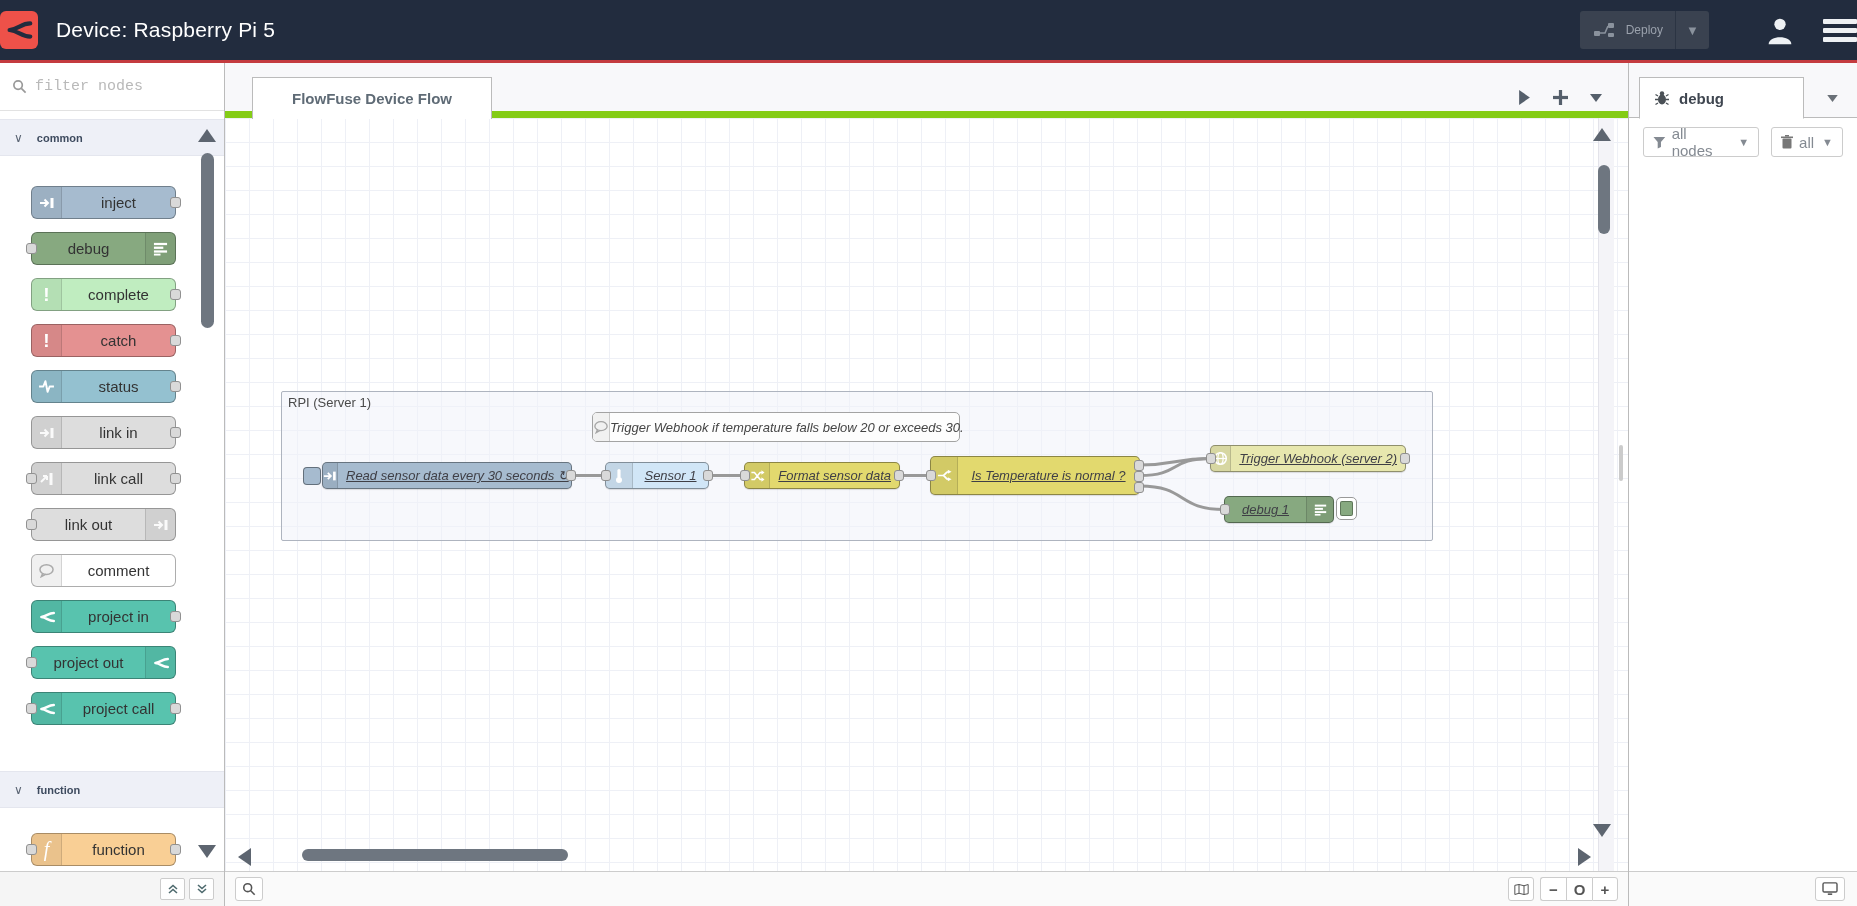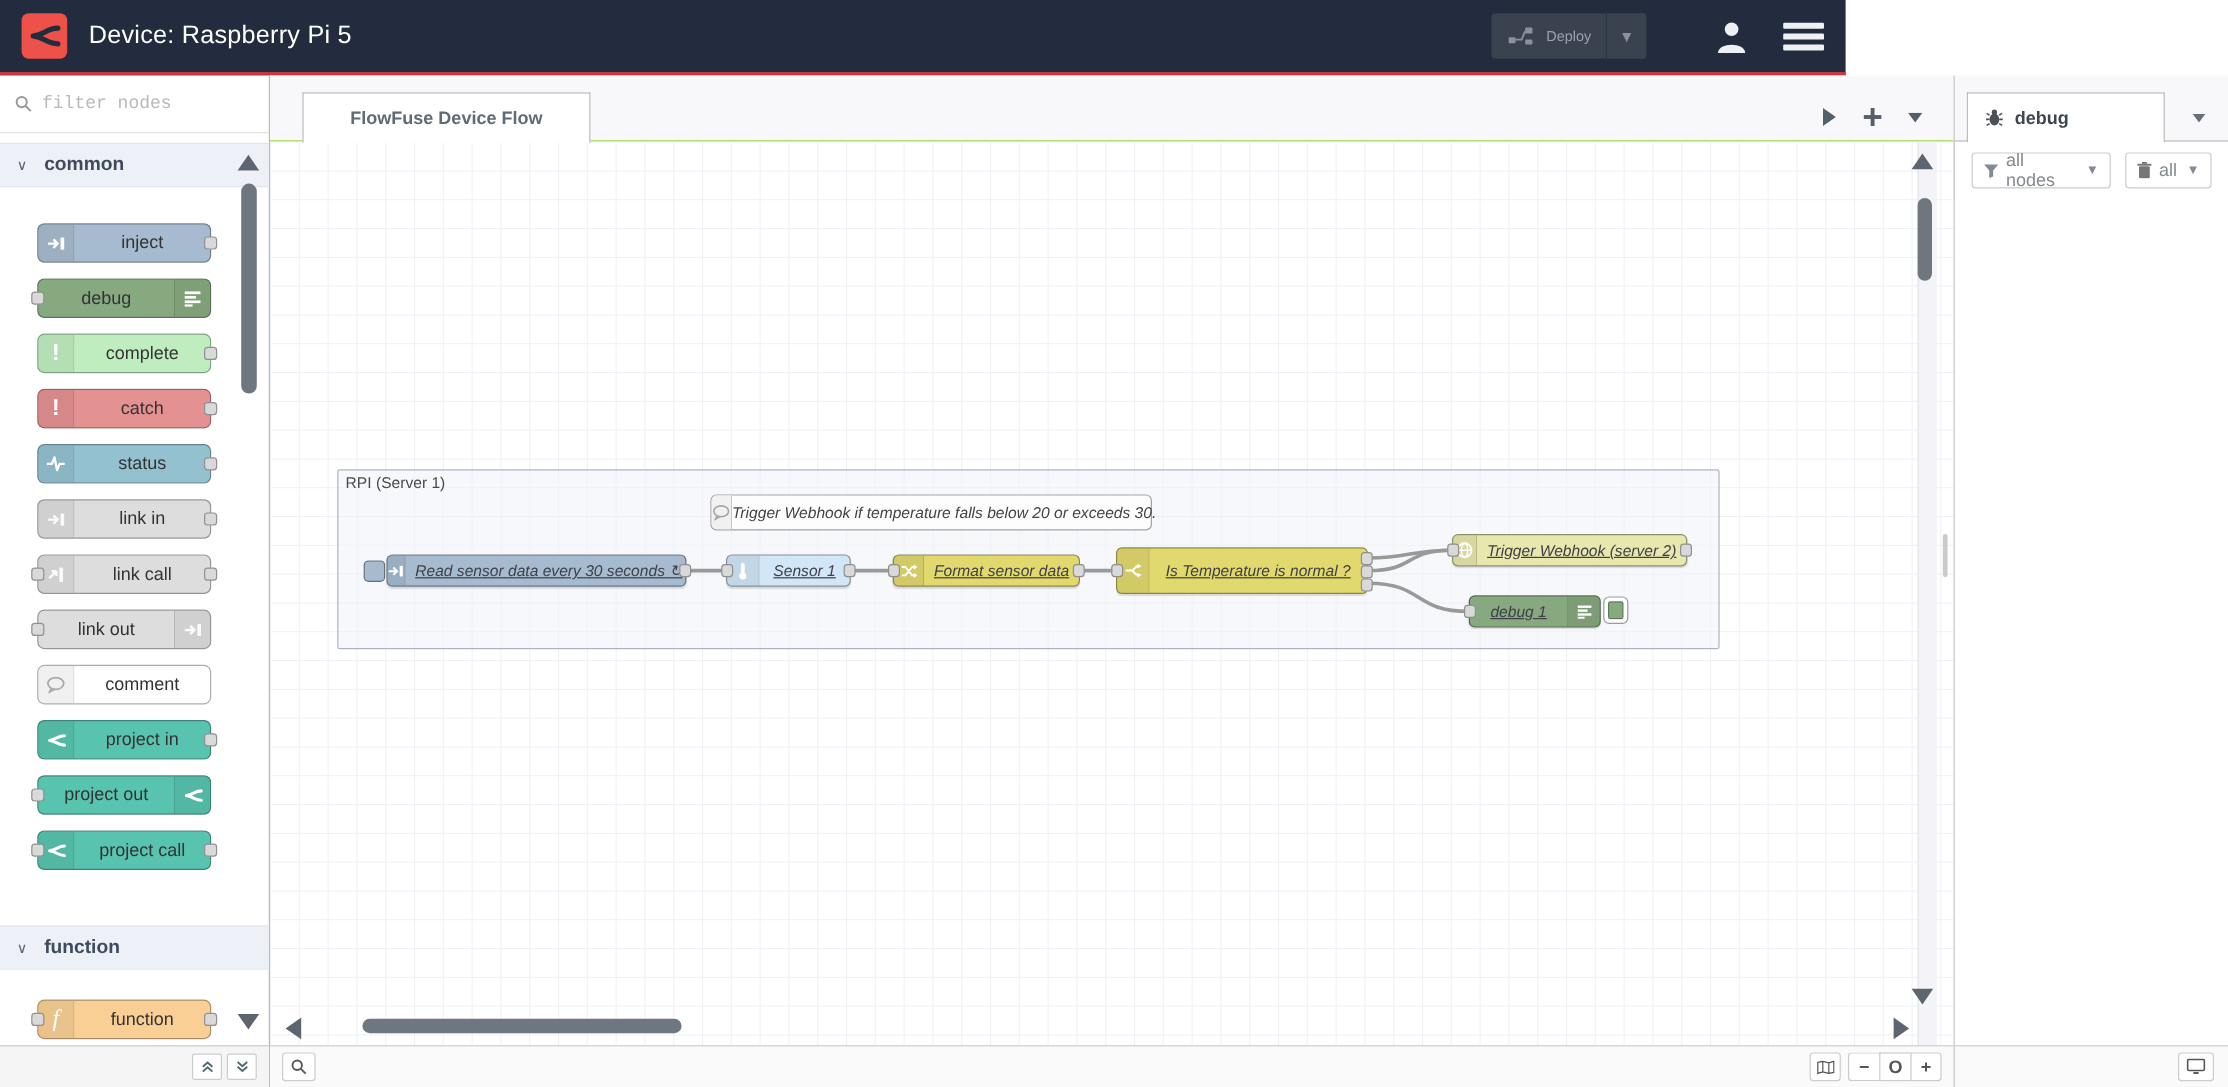--- a/index.html
+++ b/index.html
@@ -1,23 +1,23 @@
 <!DOCTYPE html>
 <html><head>
 <meta charset="utf-8">
 <style>
   * { margin:0; padding:0; box-sizing:border-box; }
   html,body { width:1857px; height:906px; overflow:hidden; background:#fff;
     font-family:"Liberation Sans", sans-serif; }
   body { position:relative; }
 
   
-  .header { position:absolute; left:0; top:0; width:1538px; height:63px;
+  .header { position:absolute; left:0; top:0; width:1857px; height:63px;
     background:#222c3e; border-bottom:3px solid #c43b3f;
-    display:flex; align-items:center; padding:0 18px; }
+    display:flex; align-items:center; padding:0 0; }
   .logo { width:38px; height:38px; border-radius:6px; background:#ee5149;
     display:flex; align-items:center; justify-content:center; margin-right:18px; }
   .app-title { color:#fff; font-size:21px; font-weight:500; letter-spacing:.2px; }
   .header-spacer { flex:1; }
   .deploy-btn { display:flex; align-items:center; background:#3a4250; border-radius:3px;
     height:38px; padding:0 0 0 14px; margin-right:28px; cursor:default; }
   .deploy-btn .d-label { color:#9aa1ac; font-size:12px; margin:0 12px 0 10px; }
   .deploy-caret { border-left:1px solid #2b3443; height:38px; width:34px;
     display:flex; align-items:center; justify-content:center; color:#8a929d; font-size:13px; }
   .hdr-icon { display:flex; align-items:center; justify-content:center; margin-left:26px; }
@@ -28,21 +28,21 @@
 
   
   .palette { width:225px; border-right:1px solid #bbb; position:relative; background:#fff; }
   .filter-row { height:48px; border-bottom:1px solid #e2e2e2; display:flex; align-items:center; padding:0 12px; }
   .filter-row input { border:none; outline:none; font-size:15px; color:#444; width:150px; margin-left:8px;
     font-family:Liberation Mono, monospace; }
   .filter-row input::placeholder { color:#b9b9b9; }
   .cat-header { height:37px; background:#eef0f7; border-top:1px solid #e4e6ee; border-bottom:1px solid #e4e6ee;
     display:flex; align-items:center; padding:0 14px; margin-top:8px; }
   .cat-header .chev { color:#5a6473; font-size:12px; margin-right:14px; }
-  .cat-header .cat-label { font-size:16px; font-weight:bold; color:#3e4b5f; }
+  .cat-header .cat-label { font-size:11px; font-weight:bold; color:#3e4b5f; }
   .pnode-list { padding:30px 0 33px 0; }
   .pnode { position:relative; width:145px; height:33px; margin:0 0 13px 31px; border-radius:6px;
     border:1px solid rgba(0,0,0,.32); display:flex; align-items:stretch; font-size:15px; color:#333;
     cursor:grab; }
   .pnode .icon-box { width:30px; display:flex; align-items:center; justify-content:center;
     background:rgba(0,0,0,.06); border-right:1px solid rgba(0,0,0,.12); border-radius:5px 0 0 5px; }
   .pnode .icon-box.right { border-right:none; border-left:1px solid rgba(0,0,0,.12); border-radius:0 5px 5px 0; }
   .pnode .plabel { flex:1; display:flex; align-items:center; justify-content:center; white-space:nowrap; }
   .pport { position:absolute; width:11px; height:11px; background:#d9d9d9; border:1px solid #919191;
     border-radius:3px; top:50%; margin-top:-6px; }
@@ -59,21 +59,21 @@
   
   .p-scroll-up { position:absolute; right:8px; top:66px; width:0; height:0;
     border-left:9px solid transparent; border-right:9px solid transparent; border-bottom:13px solid #5d6570; }
   .p-scroll-thumb { position:absolute; right:10px; top:90px; width:13px; height:175px; background:#6e7680; border-radius:7px; }
   .p-scroll-down { position:absolute; right:8px; top:782px; width:0; height:0;
     border-left:9px solid transparent; border-right:9px solid transparent; border-top:13px solid #5d6570; }
 
   
   .canvas-col { flex:1; position:relative; background:#fff; }
   .tabbar { position:absolute; left:0; right:0; top:0; height:55px; background:#f8f8fa;
-    border-bottom:1px solid #84cc16; }
+    border-bottom:7px solid #84cc16; }
   .flow-tab { position:absolute; left:27px; top:14px; width:240px; height:42px; background:#fff;
     border:1px solid #bbb; border-bottom:none; display:flex; align-items:center; justify-content:center;
     font-size:15px; font-weight:bold; color:#5f6b76; z-index:2; }
   .tab-controls { position:absolute; right:14px; top:14px; height:41px; display:flex; align-items:center; }
   .tab-btn { width:36px; height:41px; display:flex; align-items:center; justify-content:center;
     color:#555f6b; cursor:pointer; }
 
   .canvas { position:absolute; left:0; right:0; top:55px; bottom:35px; overflow:hidden; background:#fff;
     background-image: linear-gradient(#eef0f6 1px, transparent 1px),
                       linear-gradient(90deg, #eef0f6 1px, transparent 1px);

